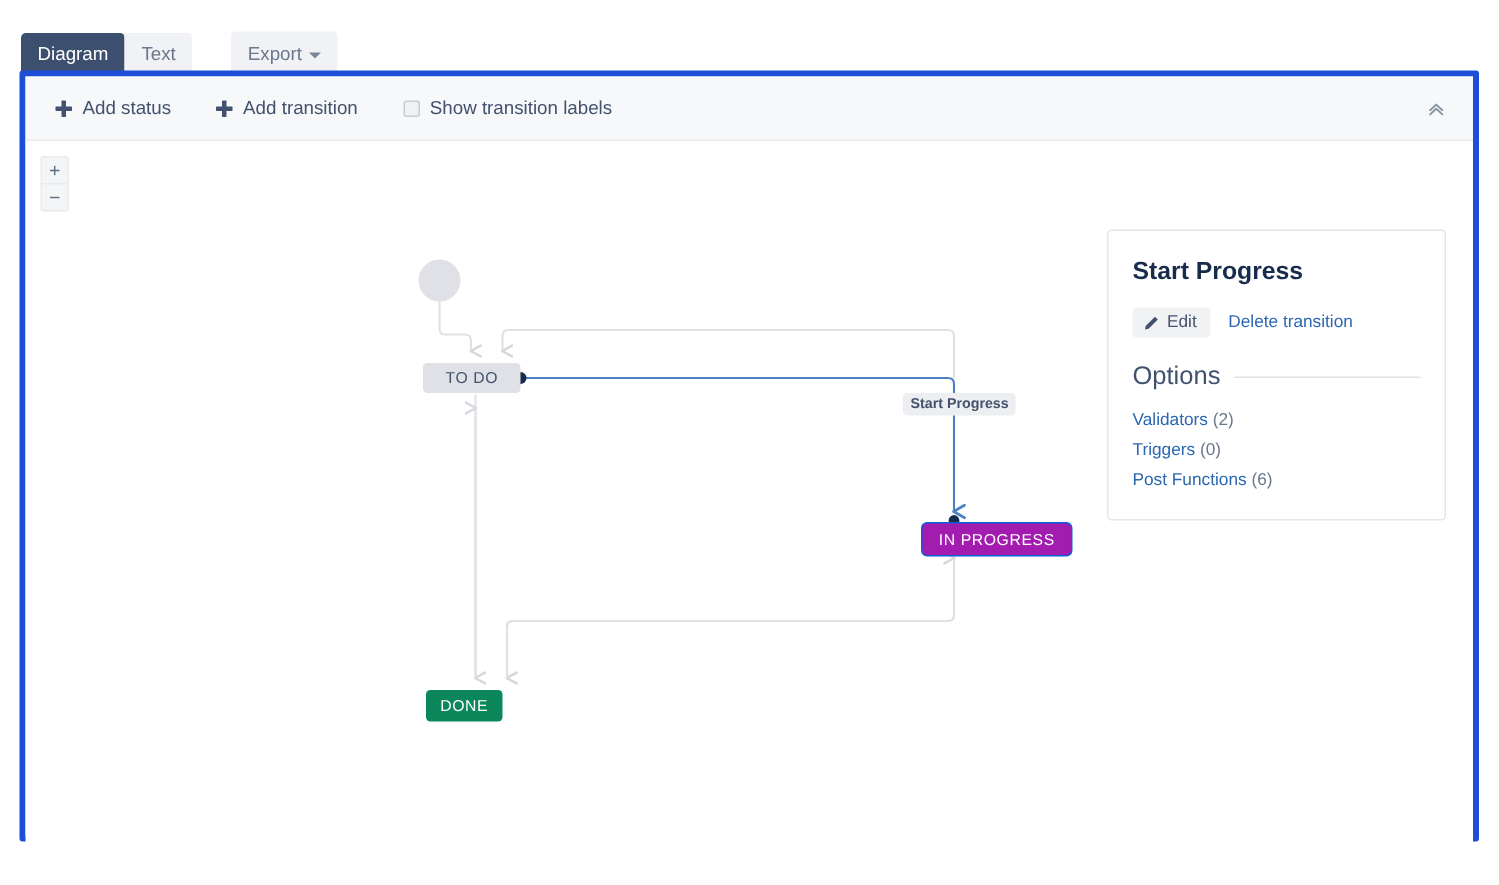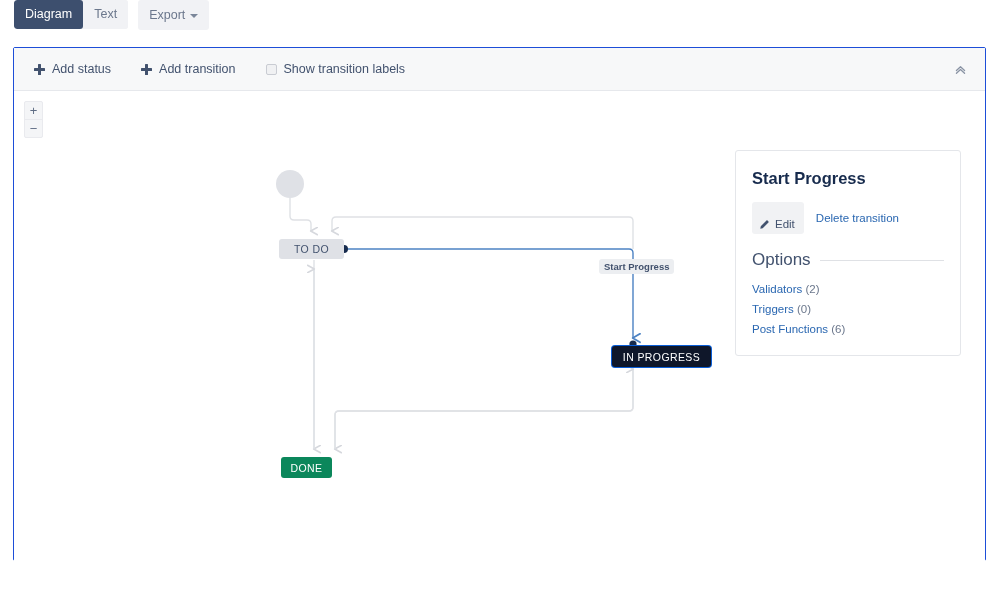--- a/index.html
+++ b/index.html
@@ -7,43 +7,43 @@
     margin: 0; padding: 0;
     width: 999px; height: 590px;
     background: #ffffff;
     font-family: "Liberation Sans", sans-serif;
     -webkit-font-smoothing: antialiased;
   }
   #app { position: relative; width: 999px; height: 590px; overflow: hidden; background:#fff; }
 
   
   .tabbar {
-    position: absolute; left: 0; top: 0; width: 999px; height: 48px;
-    display: flex; align-items: flex-start; padding-left: 14px; gap: 10px;
+    position: absolute; left: 0; top: 12px; width: 999px; height: 48px;
+    display: flex; align-items: center; padding-left: 14px; gap: 26px;
   }
   .tabgroup { display: flex; background: #f1f2f5; border-radius: 3px; overflow: hidden; }
   .tab {
     font-size: 12.5px; line-height: 1;
     padding: 8px 11px 8px 11px;
     color: #6b778c; background: #f1f2f5;
     cursor: pointer; user-select: none; white-space: nowrap;
   }
   .tab.active { background: #3d4f6e; color: #ffffff; border-radius: 3px; font-weight: 400; }
   .exportbtn {
     display: flex; align-items: center; gap: 5px;
     font-size: 12.5px; color: #6b778c; background: #f1f2f5;
     padding: 8px 11px; border-radius: 3px; cursor: pointer; user-select: none;
   }
   .caret { display:inline-block; width:0;height:0; border-left:4px solid transparent; border-right:4px solid transparent; border-top:4.5px solid #7a8699; margin-top:2px;}
 
   
   .card {
     position: absolute; left: 13px; top: 47px;
     width: 973px; height: 514px;
-    background: #fff; border: 1px solid #1d4ed8; border-radius: 2px;
+    background: #fff; border: 4px solid #1d4ed8; border-radius: 2px;
   }
   .toolbar {
     position: relative; height: 43px; background: #f7f8f9;
     border-bottom: 1px solid #e6e8ec;
     display: flex; align-items: center; padding-left: 20px; gap: 0;
   }
   .tbitem {
     display: flex; align-items: center; gap: 7px;
     font-size: 12.5px; color: #42526e; cursor: pointer; user-select: none;
     margin-right: 30px; white-space: nowrap;
@@ -78,21 +78,21 @@
   }
   .zoomctl .zsep { border-top: 1px solid #e9eaee; height: 0; padding:0;}
 
   
   .node {
     position: absolute; display: flex; align-items: center; justify-content: center;
     font-size: 10.5px; font-weight: normal; letter-spacing: 0.4px; white-space: nowrap;
     border-radius: 3px; user-select: none; cursor: pointer;
   }
   .node-todo { background: #dfe1e6; color: #42526e; }
-  .node-inprogress { background: #0f172a; color: #ffffff; box-shadow: 0 0 0 1px #0a5ed7; }
+  .node-inprogress { background: #a21caf; color: #ffffff; box-shadow: 0 0 0 1px #0a5ed7; }
   .node-done { background: #0b875b; color: #ffffff; }
   .startcircle {
     position: absolute; width: 28px; height: 28px; border-radius: 50%;
     background: #dfe1e6; cursor: pointer;
   }
   .tlabel {
     position: absolute; font-size: 9.5px; color: #42526e; font-weight: bold;
     background: #eceef1; border-radius: 3px; padding: 2px 5px; white-space: nowrap;
     user-select: none; cursor: pointer;
   }
@@ -100,21 +100,21 @@
   
   .panel {
     position: absolute; left: 721px; top: 59px; width: 226px;
     background: #fff; border: 1px solid #e4e6ea; border-radius: 3px;
     padding: 18px 16px 16px 16px;
   }
   .panel-title { font-size: 16.5px; color: #172b4d; font-weight: bold; margin: 0 0 14px 0; }
   .panel-actions { display: flex; align-items: center; gap: 8px; margin-bottom: 16px; }
   .edit-btn {
     display: flex; align-items: center; gap: 5px;
-    background: #f1f2f4; border-radius: 3px; padding: 16px 9px 4px 7px;
+    background: #f1f2f4; border-radius: 3px; padding: 4px 9px 4px 7px;
     font-size: 11.5px; color: #42526e; cursor: pointer; user-select: none;
   }
   .del-link { font-size: 11.5px; color: #2a67b1; cursor: pointer; padding: 4px 4px; }
   .opt-head { display: flex; align-items: center; gap: 9px; margin-bottom: 9px; }
   .opt-head span { font-size: 17px; color: #42526e; white-space: nowrap; }
   .opt-rule { flex: 1; height: 1px; background: #dfe1e5; }
   .opt-link {
     font-size: 11.5px; color: #2a67b1; line-height: 20px; cursor: pointer; white-space: nowrap;
   }
   .opt-link .cnt { color: #6b778c; }

